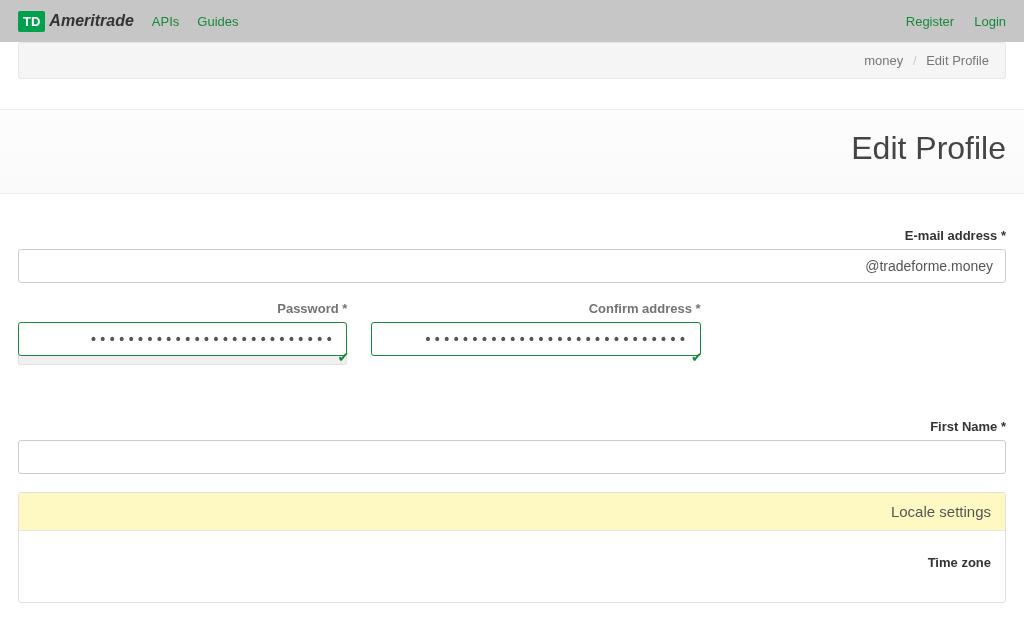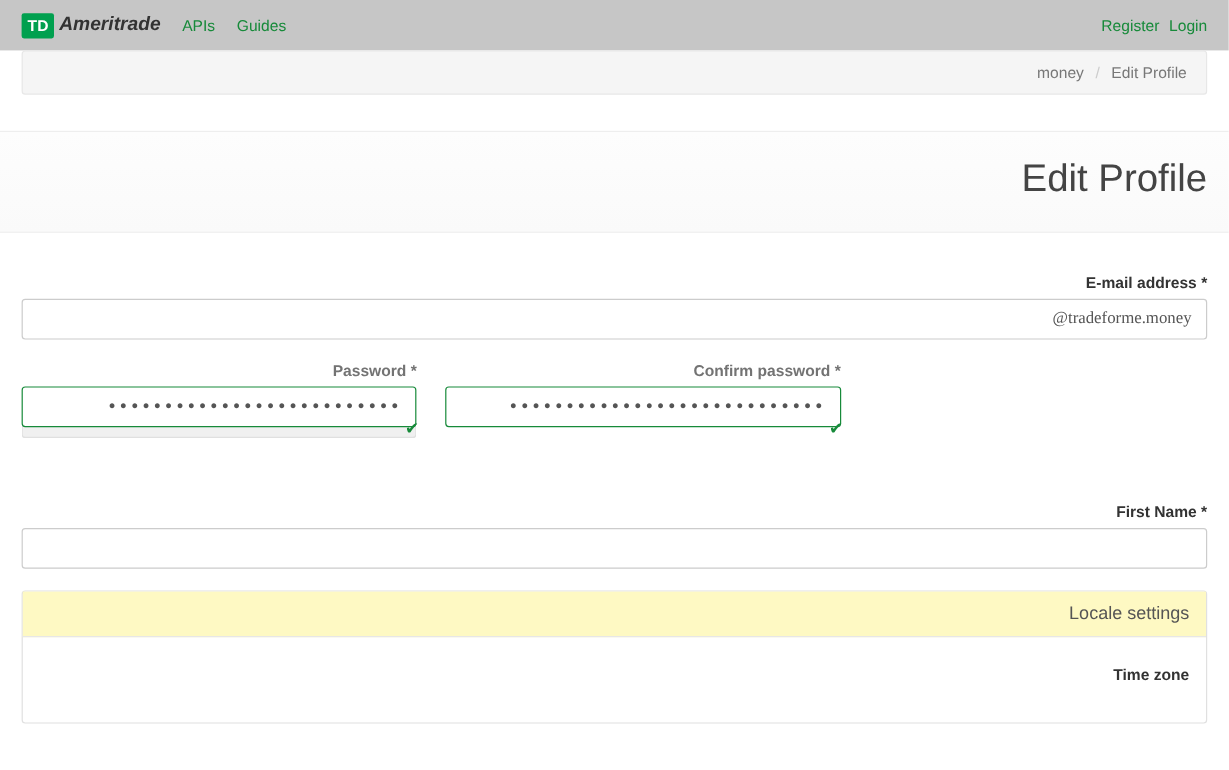--- a/index.html
+++ b/index.html
@@ -48,21 +48,21 @@
       font-style: italic;
     }
     .nav-link {
       color: #178a3a;
       font-size: 13px;
       text-decoration: none;
       cursor: pointer;
     }
     .nav-right {
       display: flex;
-      gap: 8px;
+      gap: 20px;
     }
     .breadcrumb-bar {
       background: #f5f5f5;
       border: 1px solid #e7e7e7;
       border-radius: 3px;
       margin: 0 18px 0 18px;
       padding: 10px 16px;
       font-size: 13px;
       color: #777;
     }
@@ -104,21 +104,20 @@
     }
     .form-control {
       width: 100%;
       height: 34px;
       padding: 6px 12px;
       font-size: 14px;
       border: 1px solid #ccc;
       border-radius: 3px;
       background: #fff;
       color: #555;
-      font-family: Liberation Serif, serif;
     }
     .form-control.valid {
       border-color: #178a3a;
     }
     .password-row {
       display: flex;
       gap: 24px;
       margin-bottom: 18px;
     }
     .password-col {
@@ -206,21 +205,21 @@
     <div class="password-col">
       <div class="form-group">
         <label class="form-label green">Password *</label>
         <input type="password" class="form-control valid password-dots" value="••••••••••••••••••••••••••" style="">
         <span class="check-icon">✔</span>
       </div>
       <div class="strength-bar"></div>
     </div>
     <div class="password-col">
       <div class="form-group">
-        <label class="form-label green">Confirm password *</label>
+        <label class="form-label green">Confirm address *</label>
         <input type="password" class="form-control valid password-dots" value="••••••••••••••••••••••••••••" style="">
         <span class="check-icon">✔</span>
       </div>
     </div>
   </div>
 
   <div class="spacer-large"></div>
 
   <div class="form-group">
     <label class="form-label">First Name *</label>

